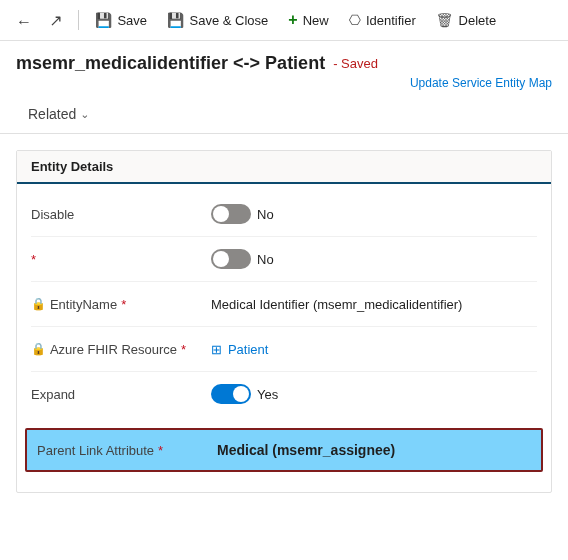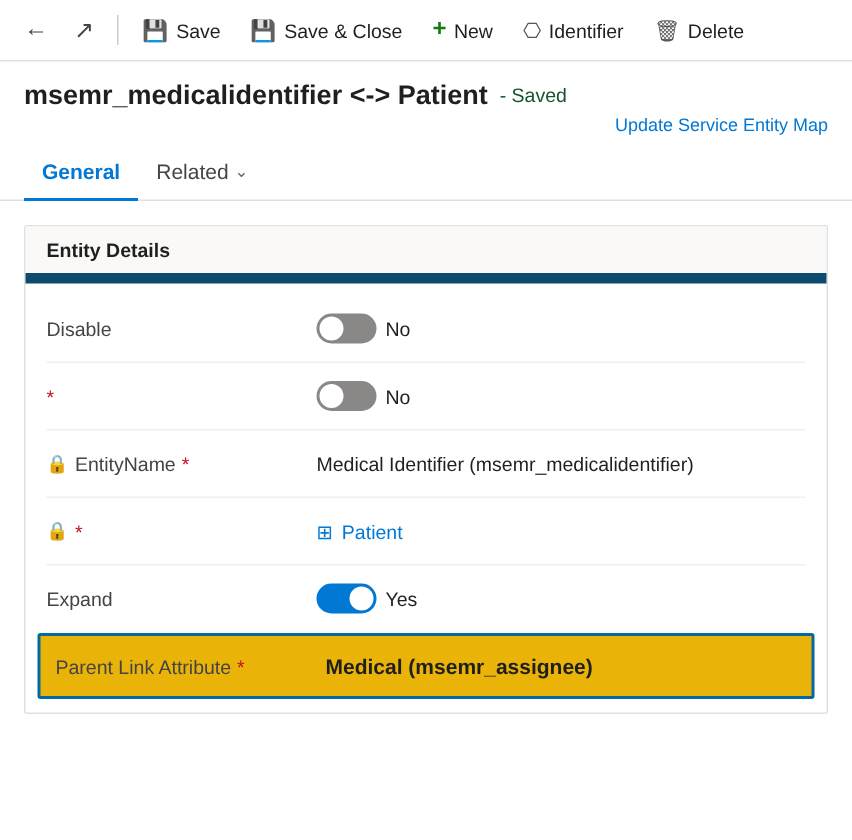--- a/index.html
+++ b/index.html
@@ -66,21 +66,21 @@
       font-weight: 600;
       color: #1f1f1f;
       display: flex;
       align-items: center;
       gap: 8px;
       flex-wrap: wrap;
     }
     .page-title .saved-badge {
       font-size: 13px;
       font-weight: 400;
-      color: #14532d;
+      color: #b91c1c;
     }
     .page-subtitle {
       font-size: 12px;
       color: #0078d4;
       margin-top: 2px;
       text-align: right;
     }
 
     
     .tabs {
@@ -118,21 +118,21 @@
     .section {
       border: 1px solid #e0e0e0;
       border-radius: 2px;
     }
     .section-header {
       background: #faf9f8;
       padding: 8px 14px;
       font-size: 13px;
       font-weight: 600;
       color: #1f1f1f;
-      border-bottom: 7px solid #0c4a6e;
+      border-bottom: 2px solid #0c4a6e;
     }
 
     .form-body {
       padding: 8px 0;
     }
 
     .form-row {
       display: flex;
       align-items: center;
       padding: 10px 14px;
@@ -203,24 +203,24 @@
     .patient-link {
       color: #0078d4;
       text-decoration: none;
       display: flex;
       align-items: center;
       gap: 4px;
     }
 
     
     .form-row.highlighted {
-      border: 2px solid #0369a1;
+      border: 2px solid #7f1d1d;
       border-radius: 2px;
-      background: #eab308;
-      margin: 1px 8px;
+      background: #7dd3fc;
+      margin: 12px 8px;
       padding: 10px 10px;
     }
     .form-row.highlighted .form-value {
       font-weight: 700;
       font-size: 14px;
     }
 
     .form-divider {
       height: 1px;
       background: #f0f0f0;
@@ -263,23 +263,20 @@
 
 <div class="page-header">
   <div class="page-title">
     <span>msemr_medicalidentifier &lt;-&gt; Patient</span>
     <span class="saved-badge">- Saved</span>
   </div>
   <div class="page-subtitle">Update Service Entity Map</div>
 </div>
 
 <div class="tabs">
-  <div class="tab active">
-    <span>General</span>
-  </div>
   <div class="tab">
     <span>Related</span>
     <span class="chevron">⌄</span>
   </div>
 </div>
 
 <div class="content">
   <div class="section">
     <div class="section-header">
       <span>Entity Details</span>
@@ -325,20 +322,21 @@
         <div class="form-value">
           <span>Medical Identifier (msemr_medicalidentifier)</span>
         </div>
       </div>
 
       <div class="form-divider"></div>
 
       <div class="form-row">
         <div class="form-label">
           <span class="lock-icon">🔒</span>
+          <span>Azure FHIR Resource</span>
           <span class="required">*</span>
         </div>
         <div class="form-value">
           <span style="color:#0078d4;">⊞</span>
           <a class="patient-link" href="#">
             <span>Patient</span>
           </a>
         </div>
       </div>
 

